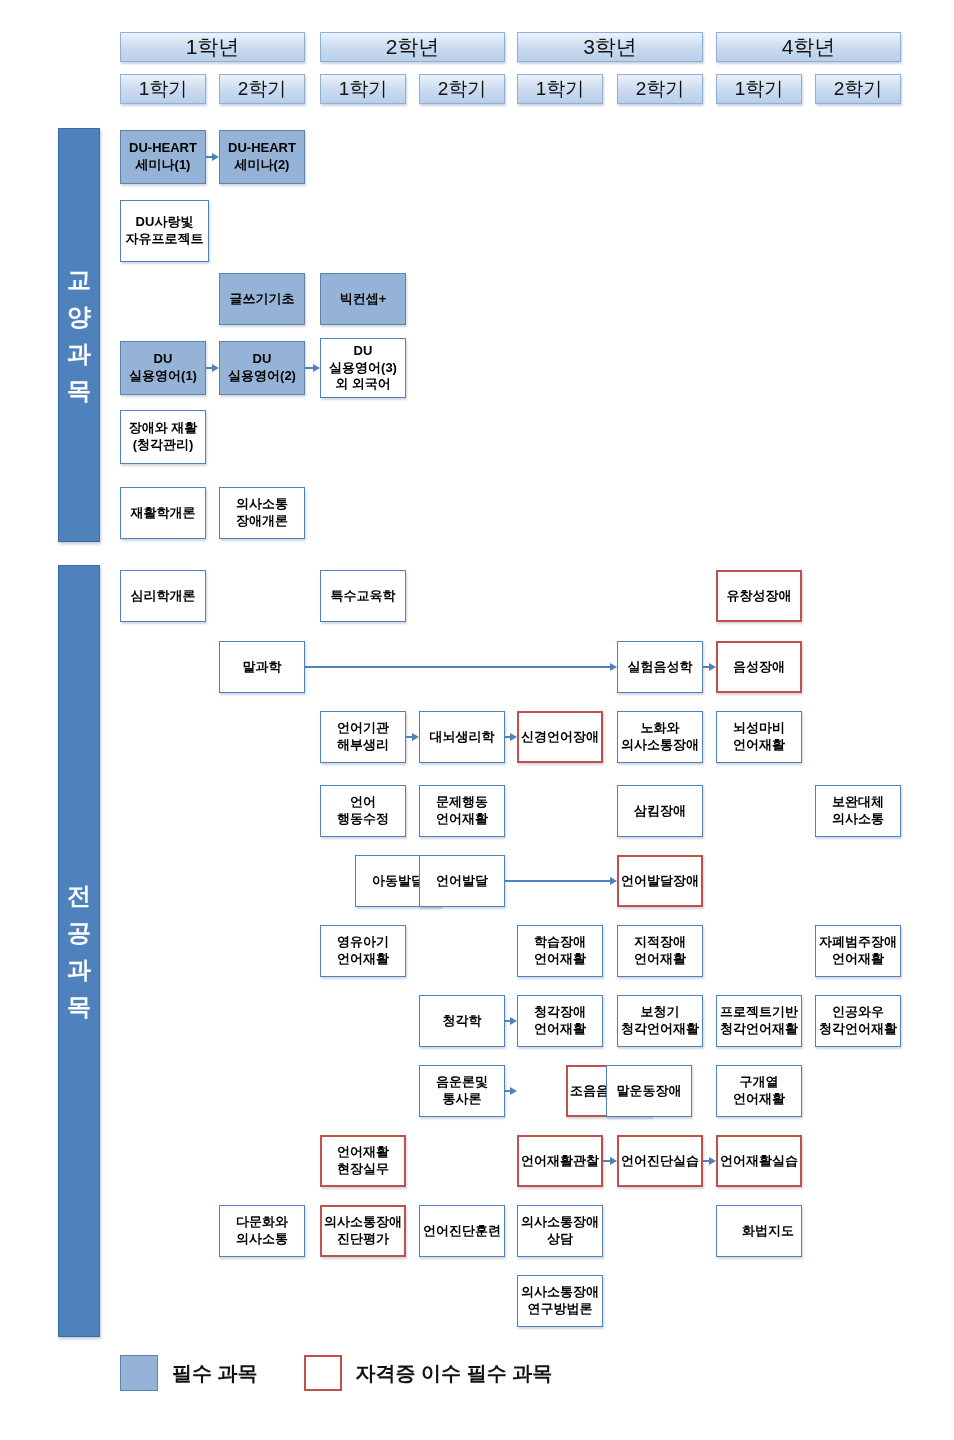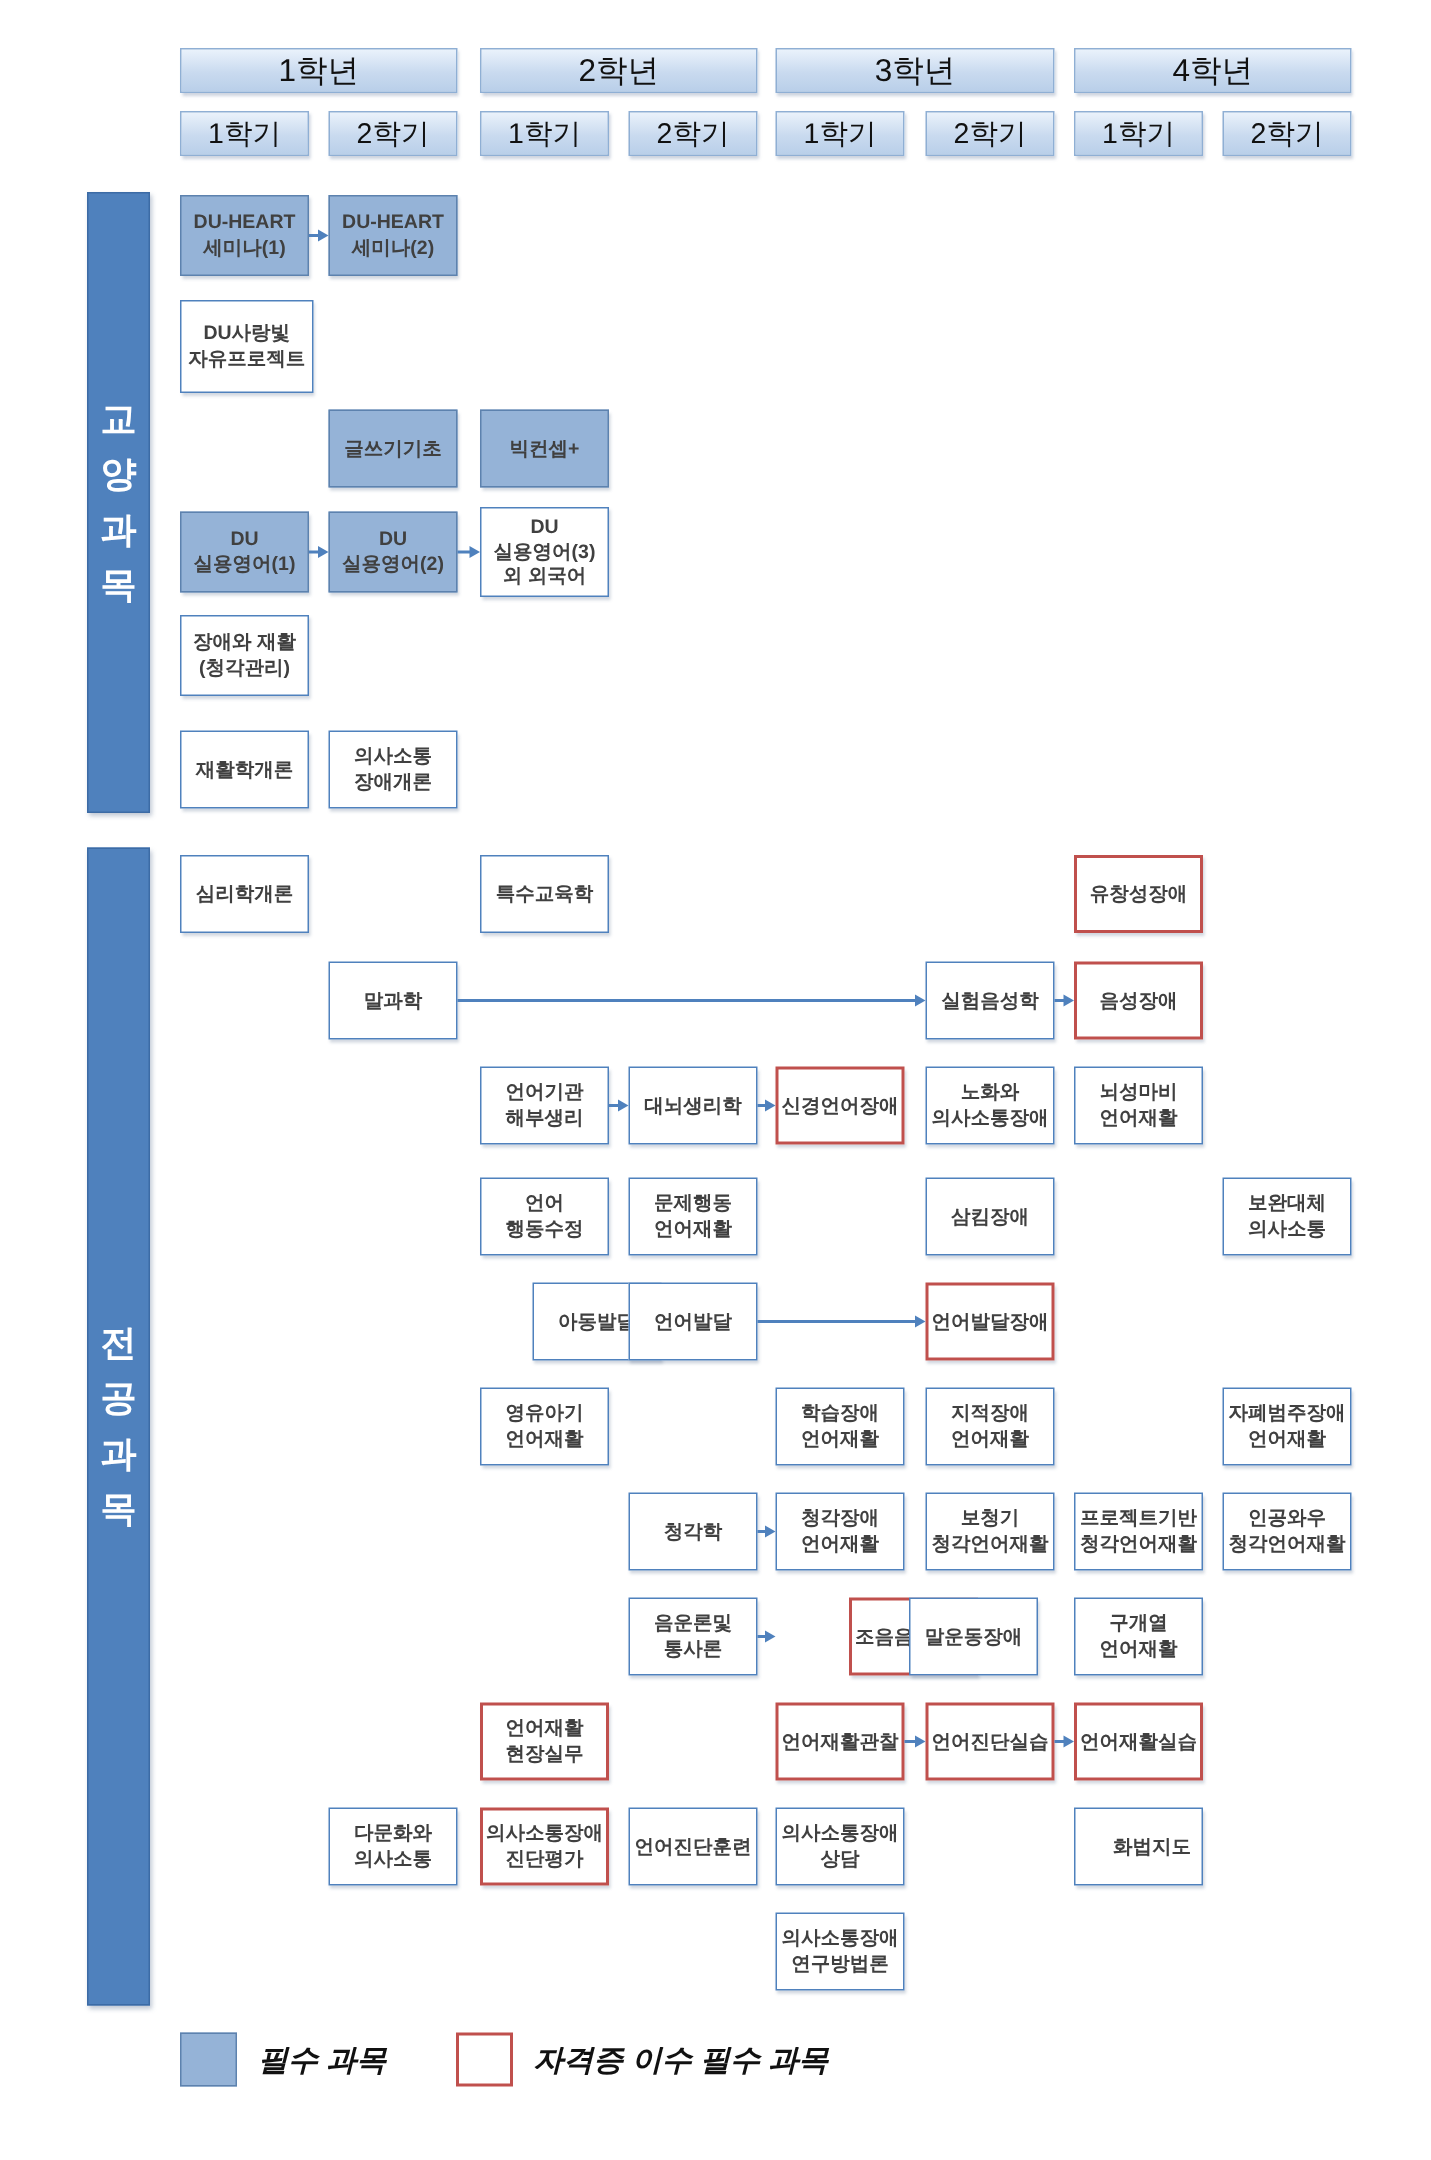--- a/index.html
+++ b/index.html
@@ -14,21 +14,21 @@
     background:linear-gradient(180deg,#eaf2fb 0%,#c9daef 55%,#b9cfe9 100%);
     border:1px solid #8fafd4;
     box-shadow:1px 2px 2px rgba(110,130,160,.35);
   }
   .year-header { font-size:21px; }
   .sem-header  { font-size:19px;text-align:right; }
 
   .course {
     position:absolute; box-sizing:border-box;
     display:flex; align-items:center; justify-content:center;
-    text-align:center; font-size:13px; font-weight:bold; color:#404040;
+    text-align:center; font-size:13px; font-weight:bold; color:#000000;
     line-height:1.3; white-space:pre-line; padding:2px;
     background:#ffffff;
     box-shadow:1px 2px 2px rgba(100,120,150,.3);
   }
   .course.norm { border:1.5px solid #4f81bd; }
   .course.req  { background:#95b3d7; border:1.5px solid #5d82ae; }
   .course.cert { border:2px solid #c0504d; }
 
   .section-bar {
     position:absolute; box-sizing:border-box;
@@ -37,21 +37,21 @@
     color:#ffffff; font-weight:bold; font-size:24px; line-height:1.55;
     text-align:center; white-space:pre-line;
     box-shadow:1px 2px 3px rgba(100,120,150,.4);
   }
 
   .arrow-line { position:absolute; height:2px; background:#4f81bd; }
   .arrow-head { position:absolute; width:0; height:0;
     border-top:4px solid transparent; border-bottom:4px solid transparent;
     border-left:7px solid #4f81bd; }
 
-  .legend { position:absolute; left:120px; top:1355px; display:flex; align-items:center;font-style:italic; }
+  .legend { position:absolute; left:120px; top:1355px; display:flex; align-items:center; }
   .legend-swatch { width:38px; height:36px; box-sizing:border-box; flex:0 0 auto; }
   .legend-swatch.req  { background:#95b3d7; border:1px solid #5d82ae; }
   .legend-swatch.cert { background:#ffffff; border:2px solid #c0504d; margin-left:46px; }
   .legend-label { font-size:20px; font-weight:bold; color:#111; margin-left:14px; white-space:nowrap; }
 </style>
 </head>
 <body>
 
 <div id="canvas">
 

